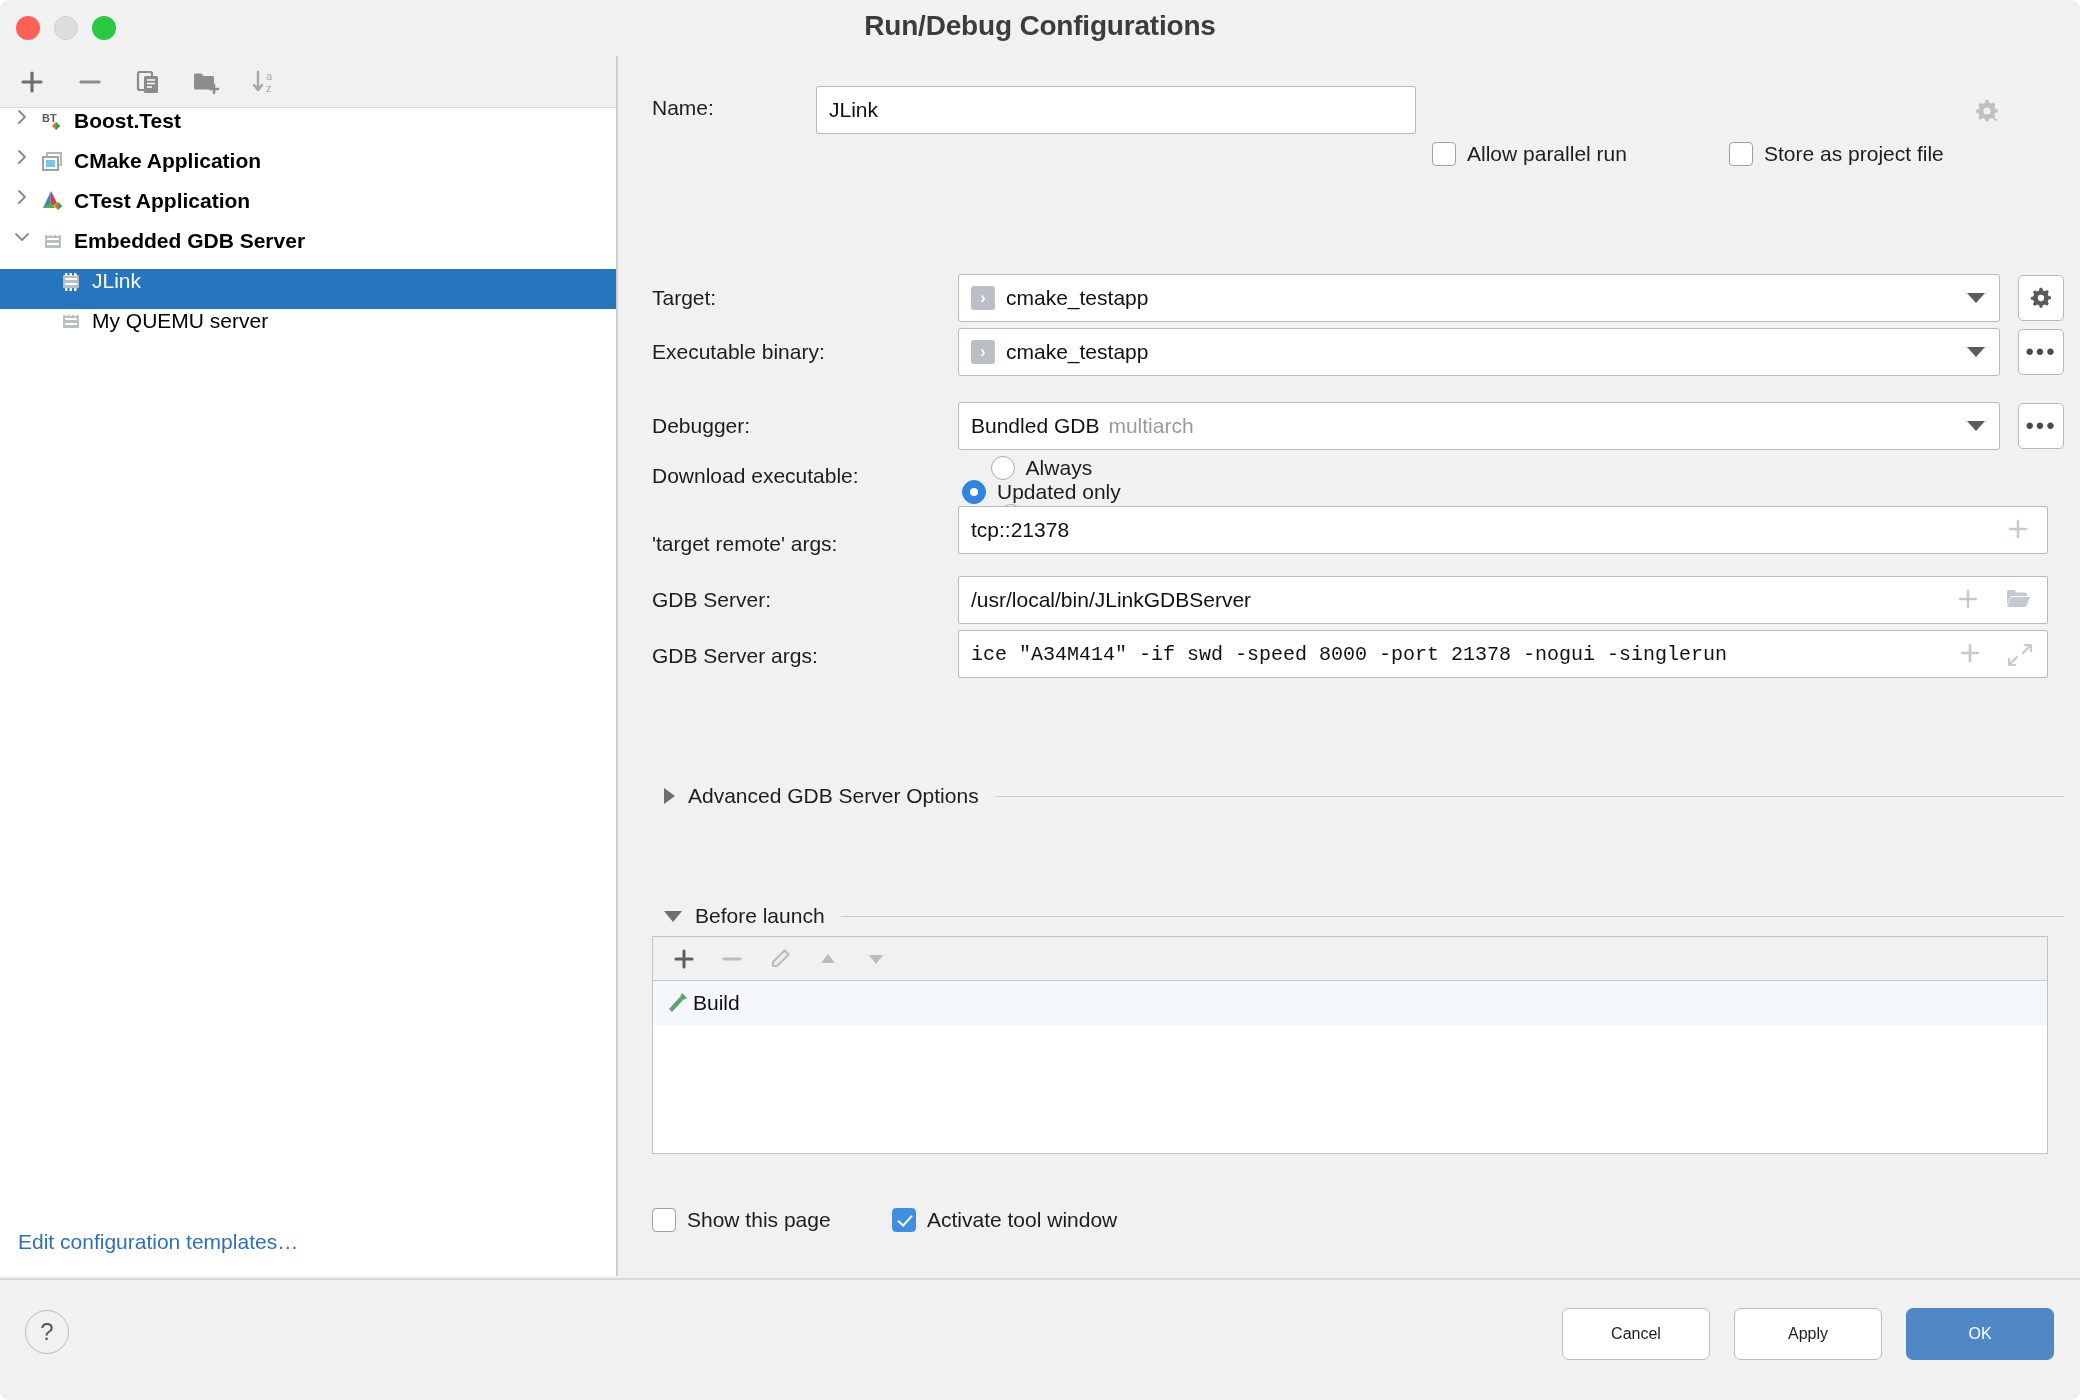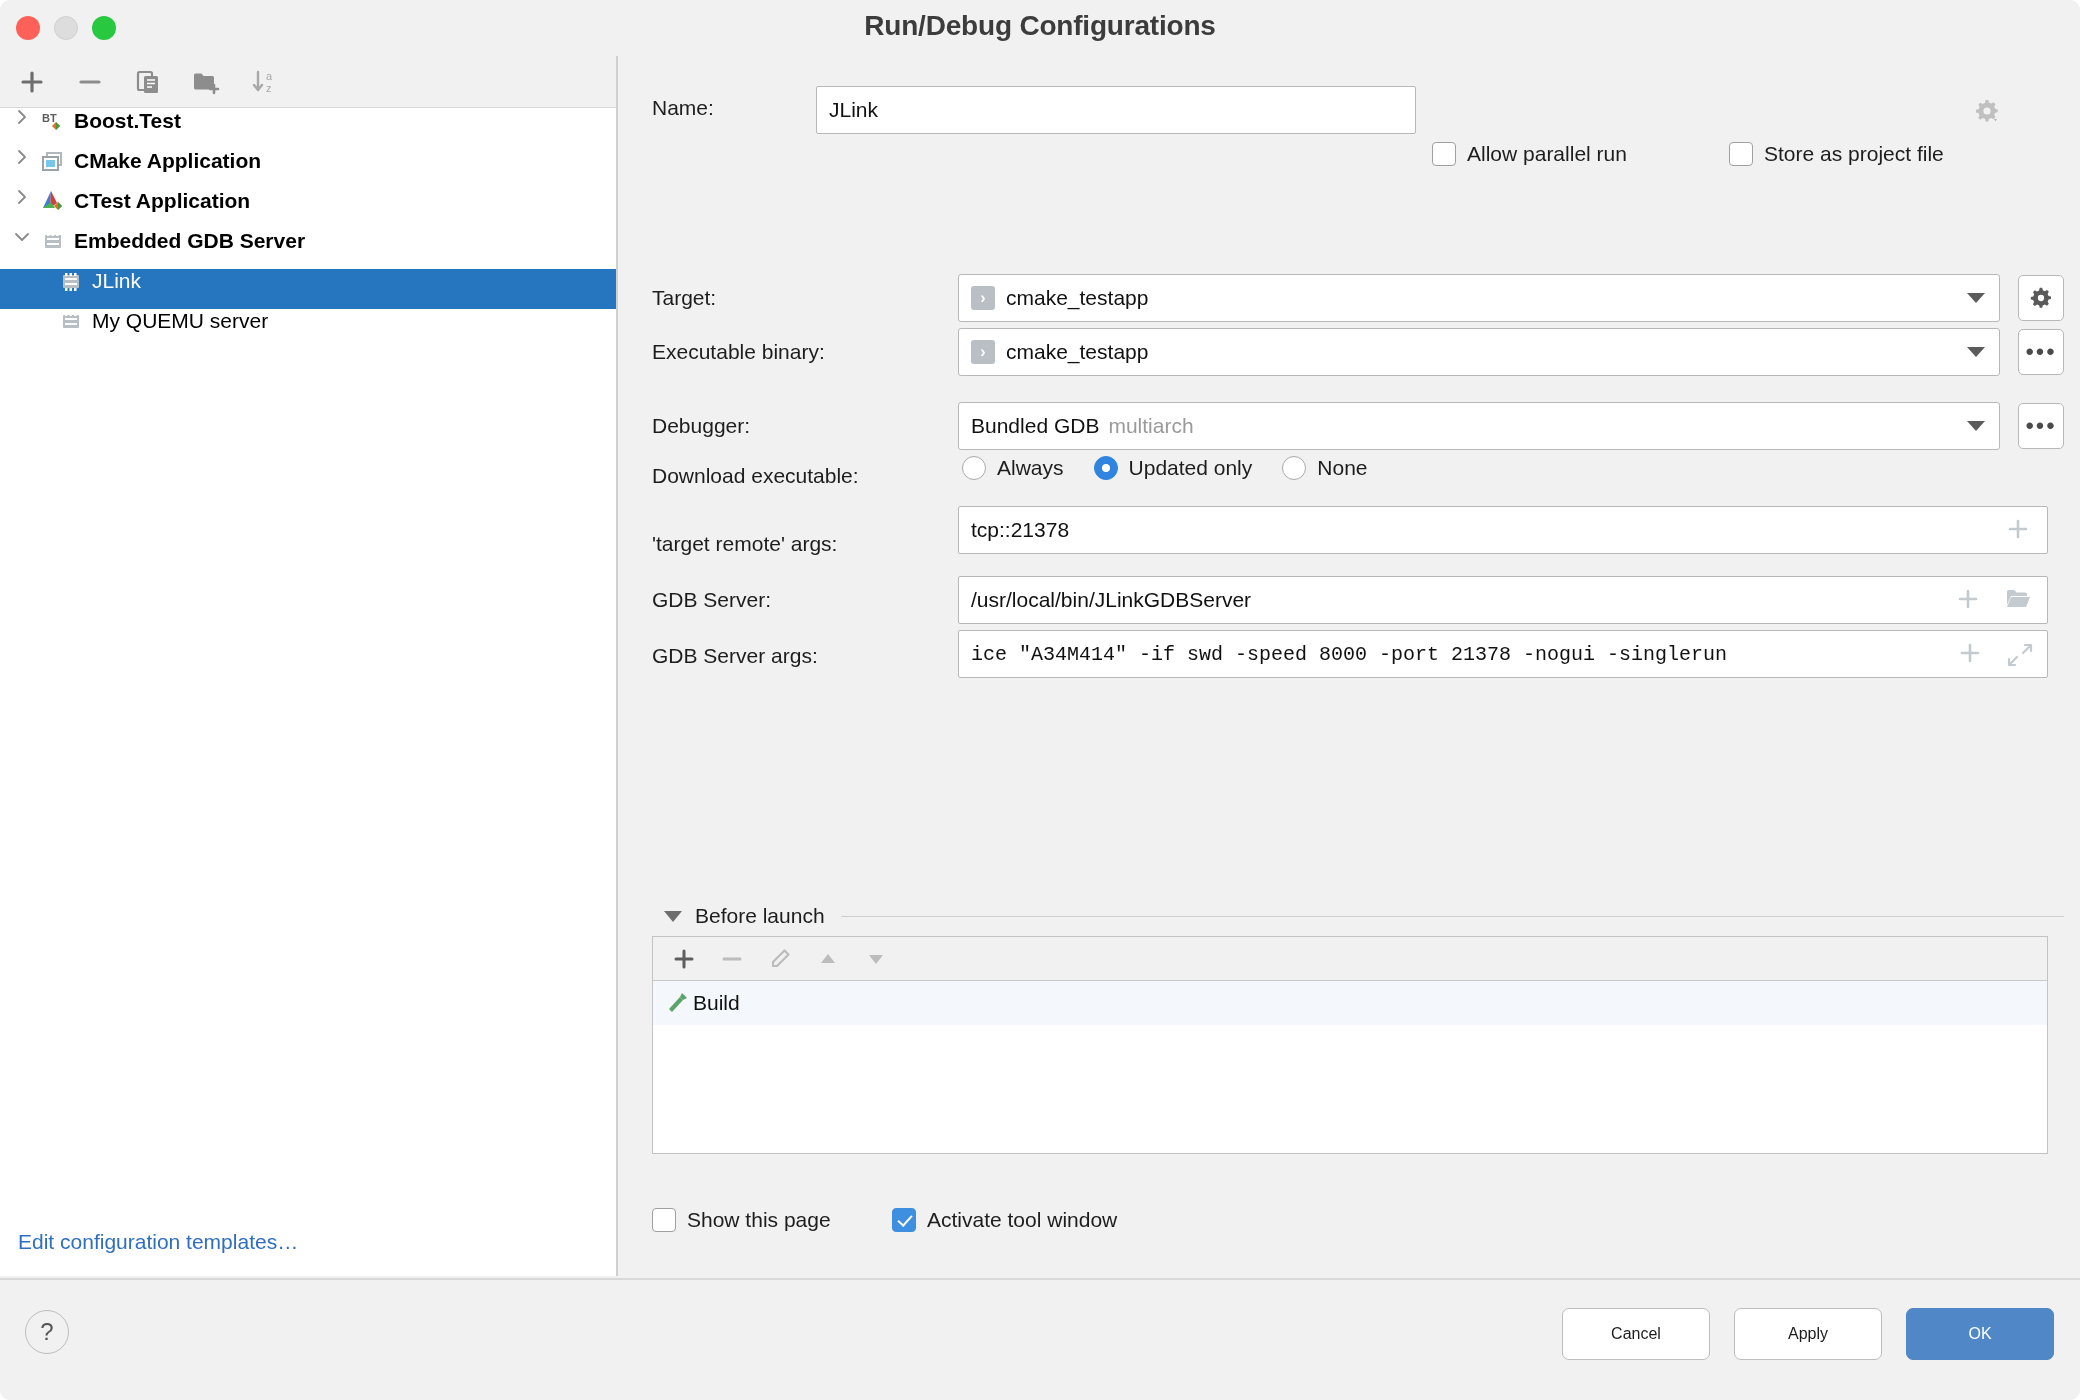--- a/index.html
+++ b/index.html
@@ -390,21 +390,21 @@
     <div class="field combo" style="position:absolute; left:338px; top:346px; width:1042px; height:48px;">
       <span>Bundled GDB</span>
       <span class="grayword" style="margin-left:9px;">multiarch</span>
       <span class="caret"></span>
     </div>
     <div class="sq-btn" style="position:absolute; left:1398px; top:347px;">
       <span class="dots">•••</span>
     </div>
 
     <span class="lbl" style="position:absolute; left:32px; top:408px;">Download executable:</span>
-    <div class="radio-group" style="position:absolute; left:342px; top:400px;">
+    <div class="radio-group" style="position:absolute; left:342px; top:400px;flex-direction:column;">
       <div class="radio-item">
         <span class="radio"></span>
         <span class="radio-label">Always</span>
       </div>
       <div class="radio-item">
         <span class="radio on"></span>
         <span class="radio-label">Updated only</span>
       </div>
       <div class="radio-item">
         <span class="radio"></span>
@@ -447,20 +447,25 @@
           </svg>
       </span>
       <span style="position:absolute; right:14px; top:12px;">
         <svg width="26" height="24" viewBox="0 0 26 24">
           <path d="M24 2l-8 8M24 2h-6M24 2v6" stroke="#c3cbd1" stroke-width="2.2" stroke-linecap="round" stroke-linejoin="round" fill="none"></path>
           <path d="M2 22l8-8M2 22h6M2 22v-6" stroke="#c3cbd1" stroke-width="2.2" stroke-linecap="round" stroke-linejoin="round" fill="none"></path>
         </svg>
       </span>
     </div>
 
+    <div class="section" style="left:44px; top:728px;">
+      <span class="tri-right"></span>
+      <span class="section-text">Advanced GDB Server Options</span>
+      <span class="section-line"></span>
+    </div>
 
     <div class="section" style="left:44px; top:848px;">
       <span class="tri-down"></span>
       <span class="section-text">Before launch</span>
       <span class="section-line"></span>
     </div>
 
     <div class="bl-box" style="left:32px; top:880px; width:1396px; height:218px;">
       <div class="bl-toolbar">
         <div class="bl-btn">

